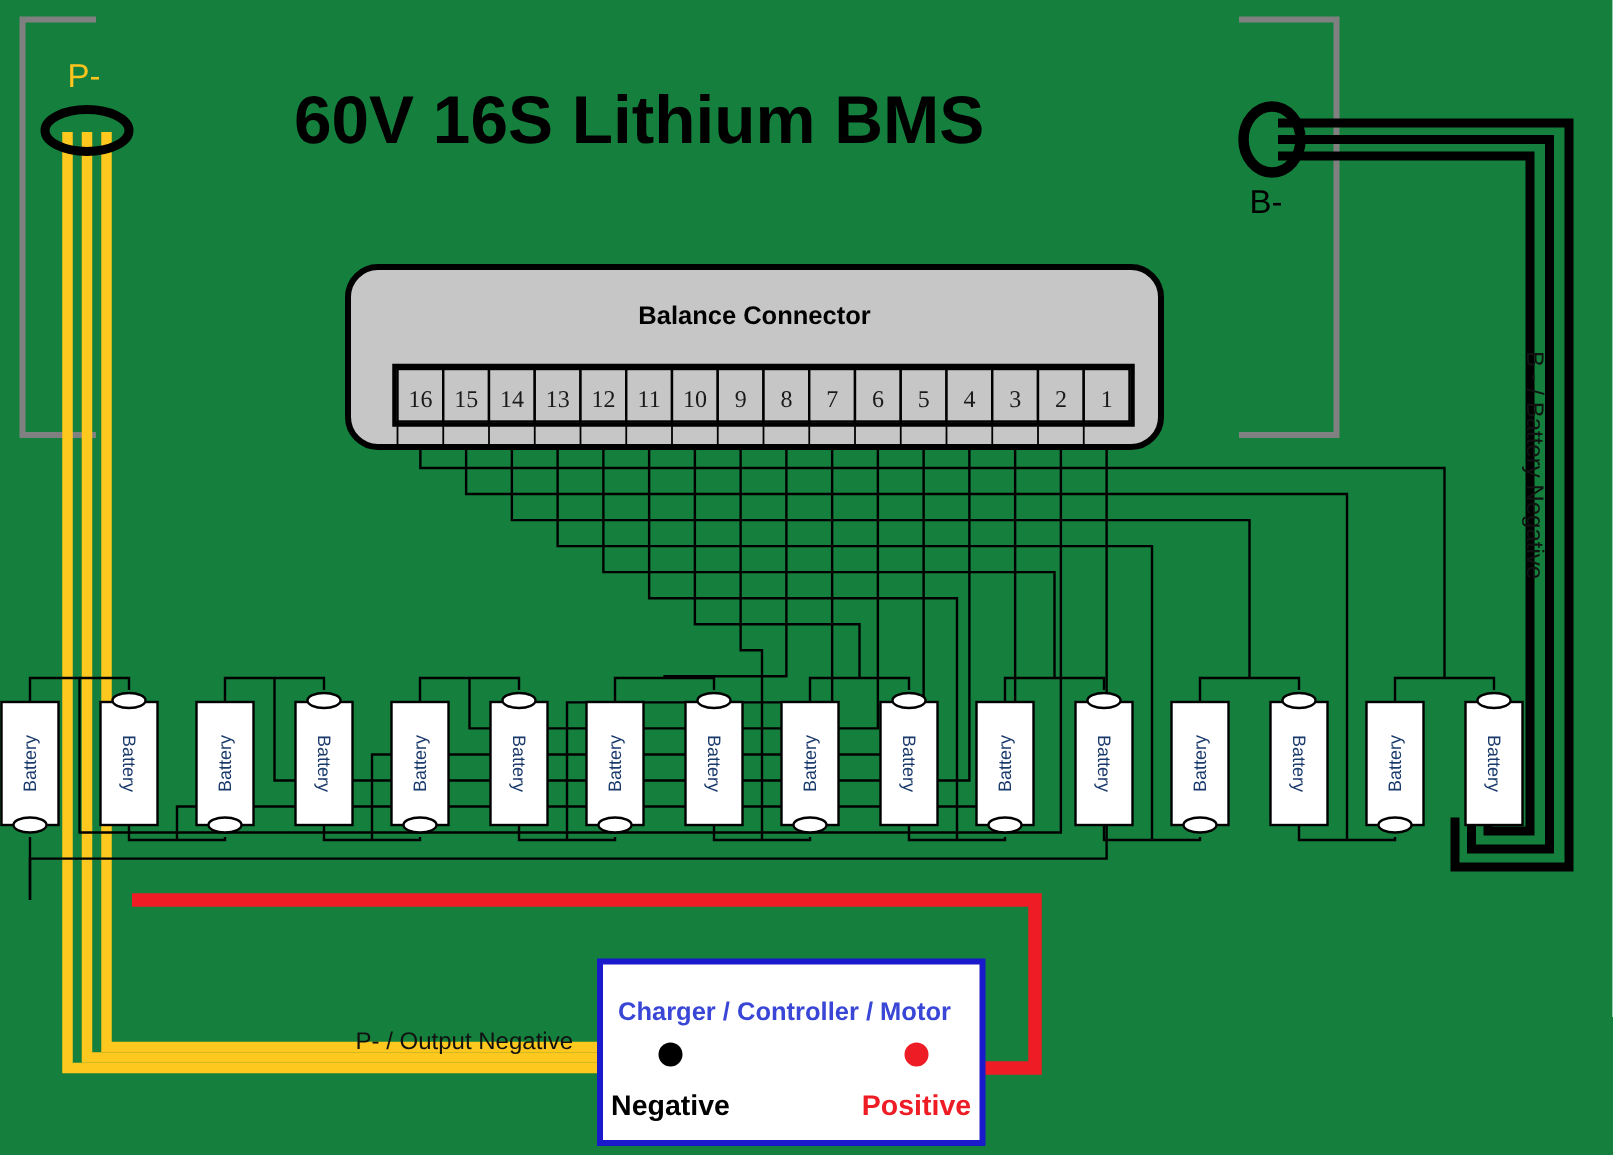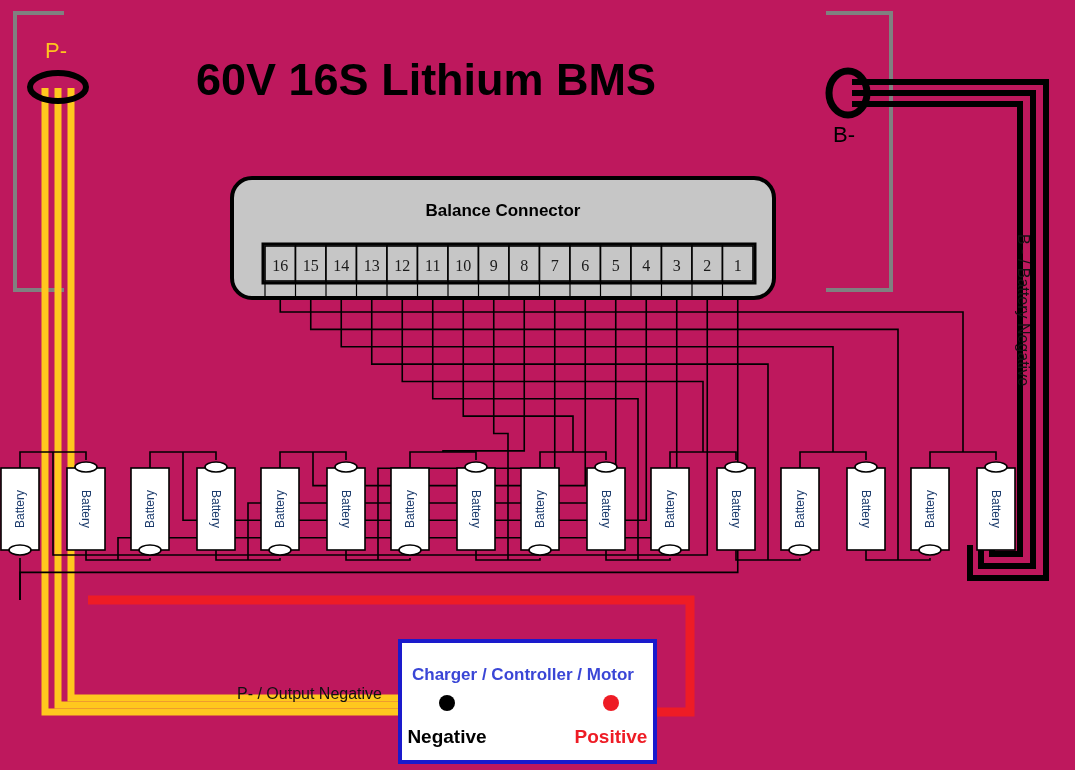--- a/index.html
+++ b/index.html
@@ -1,21 +1,21 @@
 <!DOCTYPE html>
 <html><head>
 <meta charset="utf-8">
 <style>
   html,body{margin:0;padding:0;background:#ffffff;}
   body{
     width:1075px;height:770px;overflow:hidden;
     font-family:"Liberation Sans", sans-serif;
     -webkit-font-smoothing:antialiased;
   }
-  #stage{position:relative;width:1075px;height:770px;background:#be185d;}
+  #stage{position:relative;width:1075px;height:770px;background:#15803d;}
   svg#diagram{position:absolute;left:0;top:0;width:1075px;height:770px;display:block;}
 
   .t-title{font-family:"Liberation Sans",sans-serif;font-weight:bold;font-size:45px;fill:#000;}
   .t-bc{font-family:"Liberation Sans",sans-serif;font-weight:bold;font-size:17px;fill:#000;}
   .t-pin{font-family:"Liberation Serif",serif;font-size:16px;fill:#1a1a1a;}
   .t-batt{font-family:"Liberation Sans",sans-serif;font-size:12px;fill:#1a3a6b;}
   .t-term{font-family:"Liberation Sans",sans-serif;font-weight:bold;font-size:19px;}
   .t-ccm{font-family:"Liberation Sans",sans-serif;font-weight:bold;font-size:17px;fill:#3a46d6;}
   .t-pm{font-family:"Liberation Sans",sans-serif;font-size:16px;fill:#111;}
   .t-bm{font-family:"Liberation Sans",sans-serif;font-size:16px;fill:#111;}

